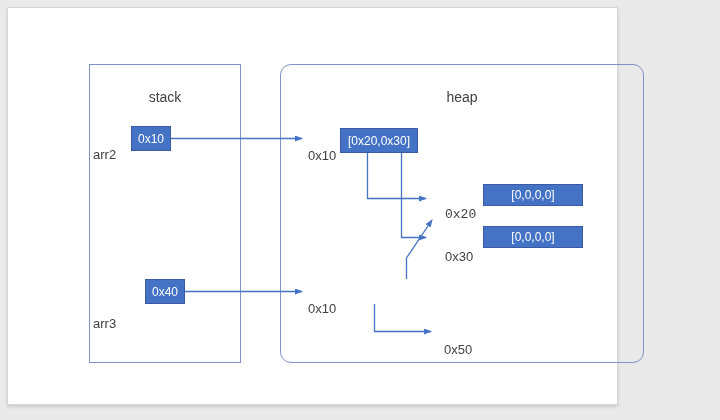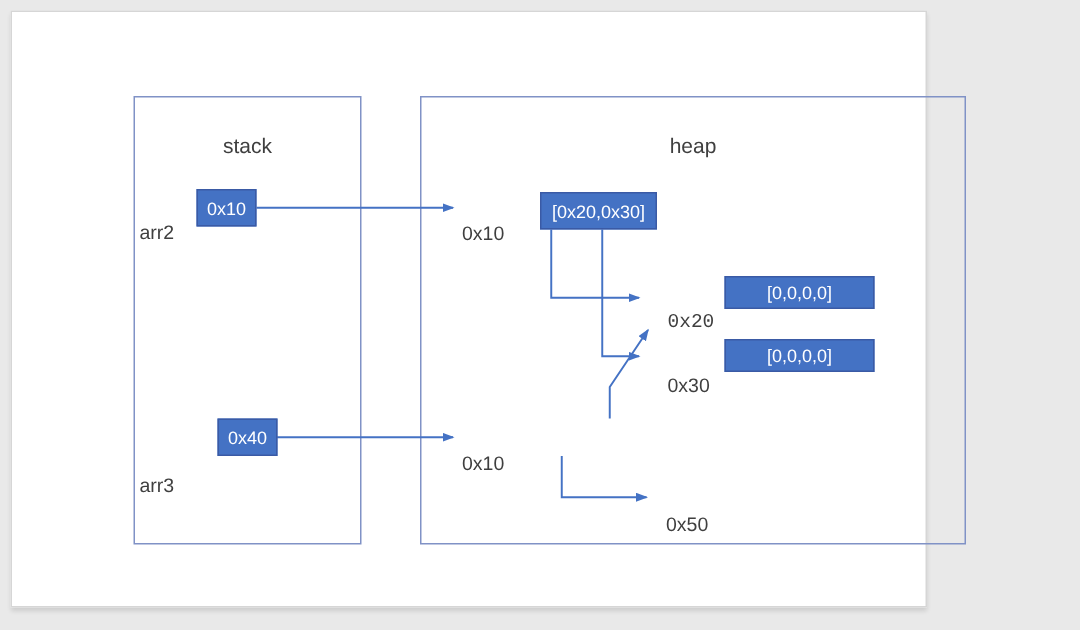--- a/index.html
+++ b/index.html
@@ -17,21 +17,21 @@
   }
   .frame{
     position:absolute;border:1.3px solid var(--frame-border,#8092c6);
     background:transparent;box-sizing:border-box;z-index:1;
   }
   .frame-title{
     position:absolute;width:100%;text-align:center;top:24px;
     font-size:14px;color:var(--label-text,#3f3f3f);
   }
   #stack-frame{left:81px;top:56px;width:152px;height:299px;}
-  #heap-frame{left:272px;top:56px;width:364px;height:299px;}
+  #heap-frame{left:272px;top:56px;width:364px;height:299px;border-radius:11px;}
   .lbl{
     position:absolute;font-size:13px;color:var(--label-text,#3f3f3f);
     z-index:3;white-space:nowrap;margin-top:16px;
   }
   .cell{
     position:absolute;background:var(--cell-fill,#4472C4);
     border:1px solid var(--cell-border,#3a5aa5);
     color:var(--cell-text,#fff);font-size:12px;
     display:flex;align-items:center;justify-content:center;
     box-sizing:border-box;z-index:3;white-space:nowrap;
@@ -73,21 +73,21 @@
     <path class="conn" d="M366.5,296 V323.5 H423" marker-end="url(#arr)"></path>
   </svg>
 
   <div class="lbl" style="left:85px;top:123px;">arr2</div>
   <div class="cell" style="left:123px;top:118px;width:40px;height:25px;">0x10</div>
 
   <div class="lbl" style="left:85px;top:292px;">arr3</div>
   <div class="cell" style="left:137px;top:271px;width:40px;height:25px;">0x40</div>
 
   <div class="lbl" style="left:300px;top:124px;">0x10</div>
-  <div class="cell" style="left:352px;top:120px;width:78px;height:25px;">[0x20,0x30]</div>
+  <div class="cell" style="left:332px;top:120px;width:78px;height:25px;">[0x20,0x30]</div>
 
   <div class="lbl" style="left:437px;top:183px;font-family:Liberation Mono, monospace;">0x20</div>
   <div class="cell" style="left:475px;top:176px;width:100px;height:22px;">[0,0,0,0]</div>
 
   <div class="lbl" style="left:437px;top:225px;">0x30</div>
   <div class="cell" style="left:475px;top:218px;width:100px;height:22px;">[0,0,0,0]</div>
 
   <div class="lbl" style="left:300px;top:277px;">0x10</div>
 
   <div class="lbl" style="left:436px;top:318px;">0x50</div>

